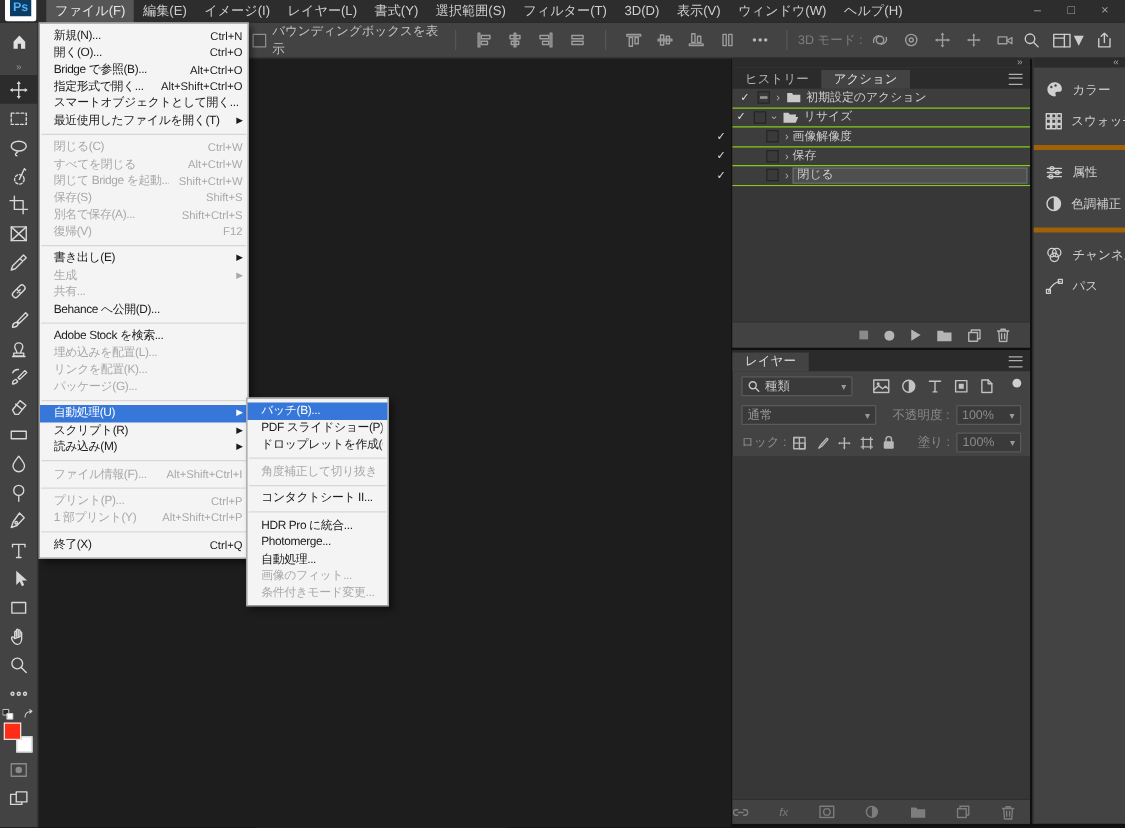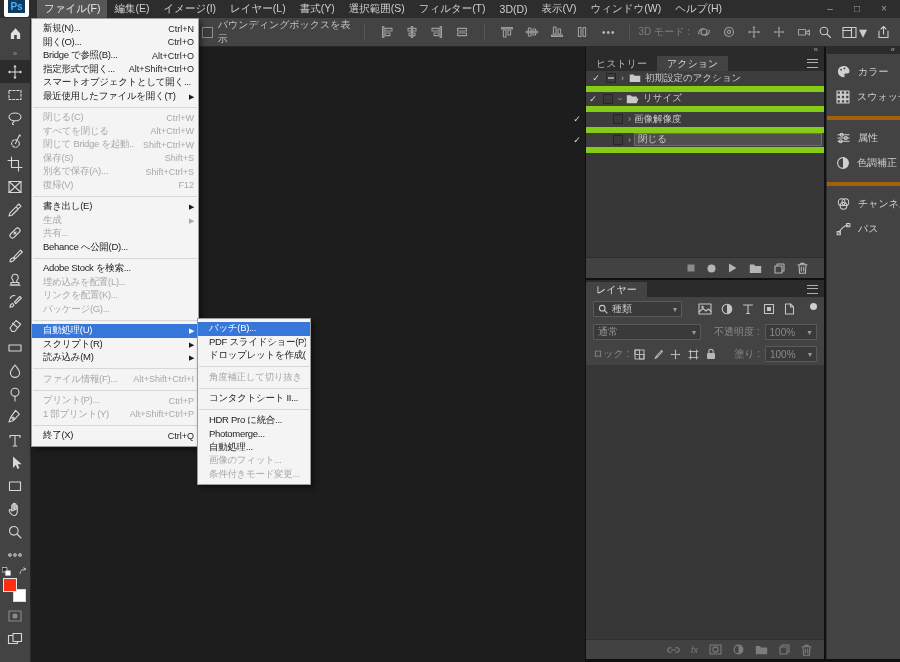--- a/index.html
+++ b/index.html
@@ -53,21 +53,21 @@
   .panels{left:586px;top:46px;width:238px;height:613px;display:flex;flex-direction:column;z-index:5}
   .hgroup{height:232px;display:flex;flex-direction:column;background:#434343}
   .ministrip{height:8px;background:#2b2b2b;position:relative}
   .ministrip .collapse{position:absolute;right:6px;top:-1px;font-size:8px;color:#a8a8a8;line-height:9px}
   .tabrow{height:17px;background:#2b2b2b;display:flex;align-items:flex-end;position:relative}
   .ptab{font-size:10px;color:#b2b2b2;padding:2px 10px 1px;line-height:12px}
   .ptab.active{background:#434343;color:#dadada}
   .hamb{position:absolute;right:6px;top:5px;width:11px;height:7px;border-top:1.6px solid #b0b0b0;border-bottom:1.6px solid #b0b0b0}
   .hamb::after{content:"";position:absolute;left:0;right:0;top:1.9px;height:1.6px;background:#b0b0b0}
   .arows{background:#3d3d3d}
-  .arow{height:14.5px;display:flex;align-items:center;border-bottom:6px solid #84cc16;font-size:9.5px;color:#cccccc;padding-left:3px}
+  .arow{height:14.5px;display:flex;align-items:center;border-bottom:1px solid #84cc16;font-size:9.5px;color:#cccccc;padding-left:3px}
   .ck{width:14px;text-align:center;color:#dcdcdc;font-size:9px}
   .ck::after{content:"✓"}
   .tg{width:15px;display:flex;justify-content:center}
   .tbox{width:8px;height:8px;border:1px solid #262626;background:#3a3a3a;position:relative}
   .tbox.dash::after{content:"";position:absolute;left:1px;right:1px;top:3px;height:2px;background:#9a9a9a}
   .tri{color:#ababab;font-size:9px;width:9px;text-align:center;flex:0 0 auto}
   .tri::after{content:"›";display:inline-block}
   .tri.open::after{transform:rotate(90deg)}
   .fold{color:#c9c9c9;margin:0 4px 0 2px}
   .alabel{white-space:nowrap}
@@ -82,21 +82,21 @@
   .well{background:#3a3a3a;border:1px solid #5a5a5a;border-radius:1px;height:16px;display:flex;align-items:center;
         font-size:10px;color:#c7c7c7;padding:0 4px;box-sizing:border-box}
   .well .chev{margin-left:auto;color:#9a9a9a;font-size:8px;padding-left:4px}
   .chev::after{content:"▾"}
   .ficons{display:flex;align-items:center;gap:9px;margin-left:8px;color:#c3c3c3}
   .pin{width:7px;height:7px;border-radius:50%;background:#cfcfcf;margin-left:6px;margin-top:-6px}
   .lrow{height:22px;display:flex;align-items:center;gap:5px;padding:0 7px;font-size:10px;color:#a2a2a2}
   .dimtxt{color:#8a8a8a}
   .lockicons{display:flex;align-items:center;gap:7px;color:#b8b8b8}
   .lcontent{flex:1;background:#373737}
-  .lbar{height:19px;background:#424242;border-top:1px solid #2f2f2f;display:flex;align-items:center;justify-content:flex-end;gap:11px;padding-right:12px;color:#7d7d7d}
+  .lbar{height:19px;background:#424242;border-top:1px solid #2f2f2f;display:flex;align-items:center;justify-content:space-between;gap:11px;padding-right:12px;color:#7d7d7d}
   .fx{font-size:9px;font-style:italic;color:#7d7d7d;line-height:10px}
 
   
   .dock{left:826px;top:46px;width:74px;height:613px;background:#434343;border-left:1px solid #303030;z-index:5}
   .dgroup{padding:5px 0 7px;border-bottom:4px solid #a16207}
   .ditem{height:25px;display:flex;align-items:center;gap:7px;padding-left:9px;color:#d0d0d0;font-size:10px;white-space:nowrap}
 
   
   .ddown{background:#f4f4f4;border:1px solid #9c9c9c;padding:3px 0;box-shadow:3px 3px 5px rgba(0,0,0,.45);z-index:100}
   .filemenu{left:31px;top:18px;width:166px}
@@ -488,20 +488,28 @@
           </span>
         <span class="tri"></span>
         <span class="alabel">画像解像度</span>
       </div>
       <div class="arow ind3">
         <span class="ck" style="margin-left:-40px"></span>
         <span class="tg" style="margin-left:26px">
             <span class="tbox"></span>
           </span>
         <span class="tri"></span>
+        <span class="alabel">保存</span>
+      </div>
+      <div class="arow ind3">
+        <span class="ck" style="margin-left:-40px"></span>
+        <span class="tg" style="margin-left:26px">
+            <span class="tbox"></span>
+          </span>
+        <span class="tri"></span>
         <span class="alabel sel">閉じる</span>
       </div>
     </div>
     <div class="fillarea"></div>
     <div class="abar">
       <span class="dim">
           <svg width="8" height="8" viewBox="0 0 8 8">
             <rect class="f" x="0.5" y="0.5" width="7" height="7"></rect>
           </svg>
         </span>

